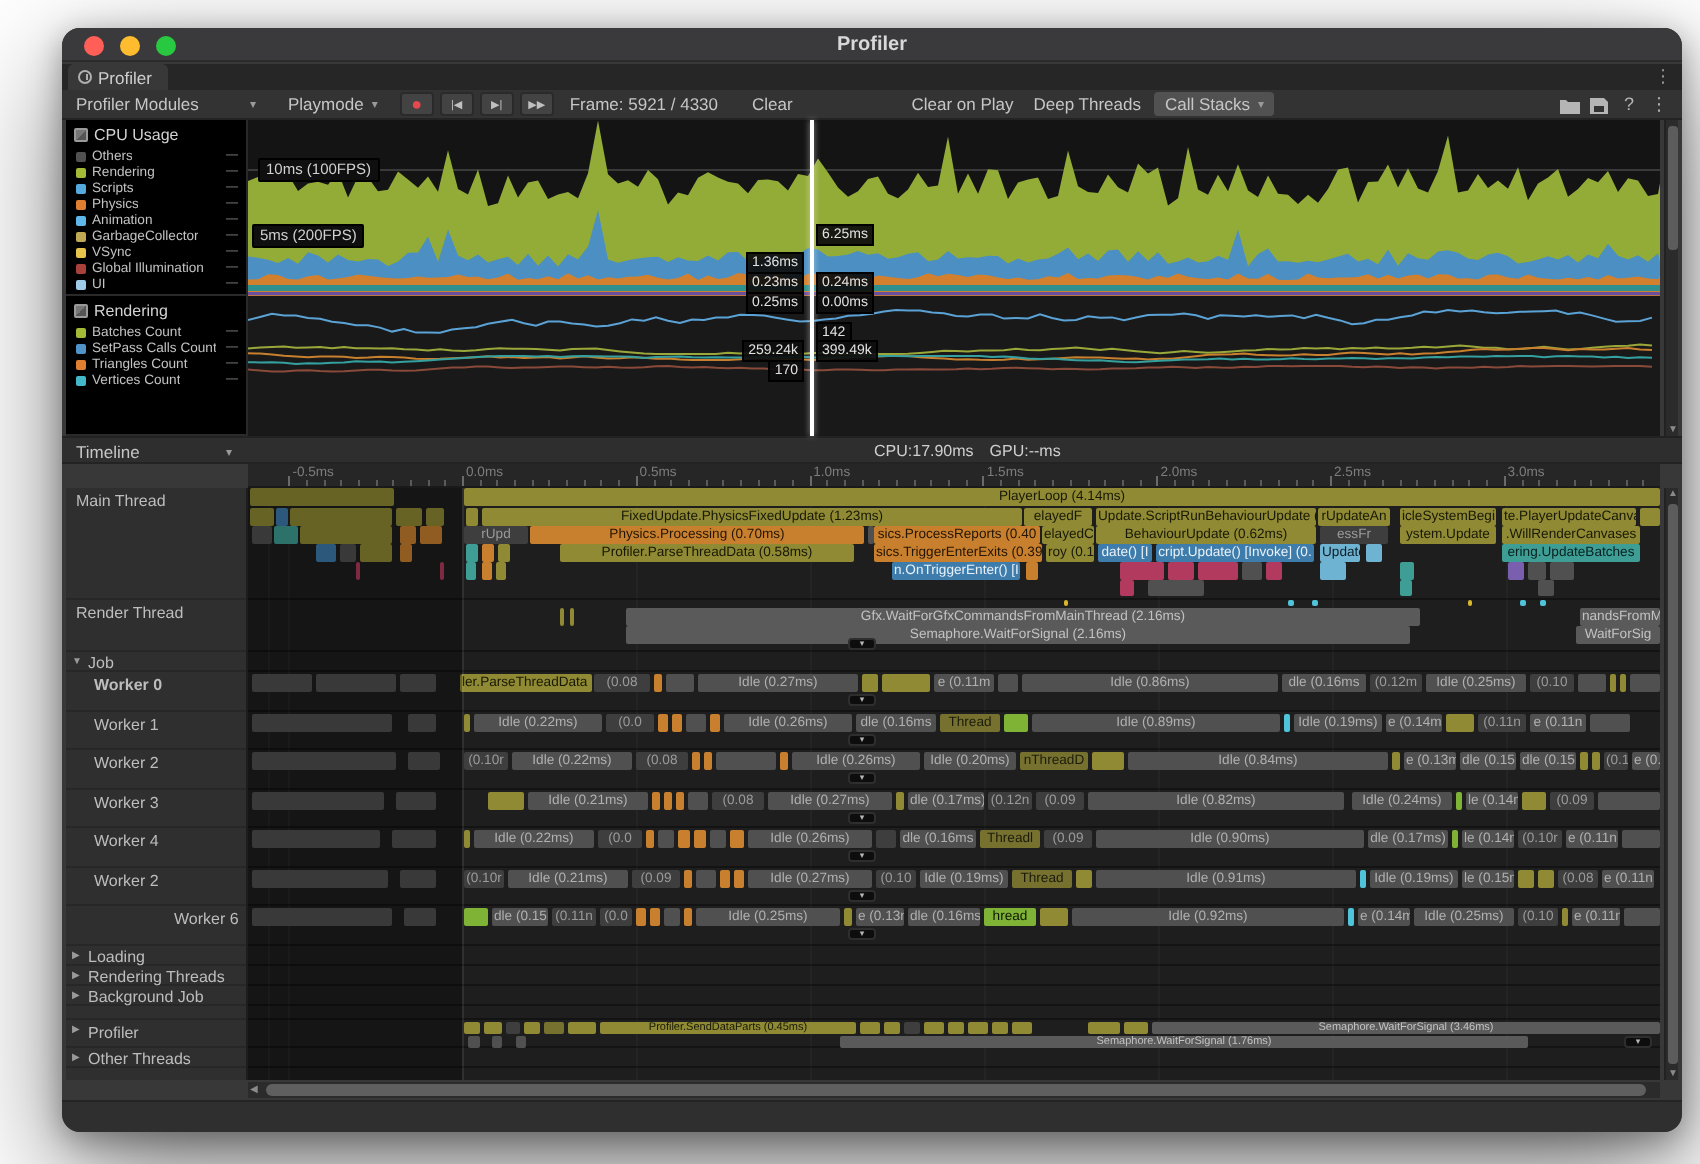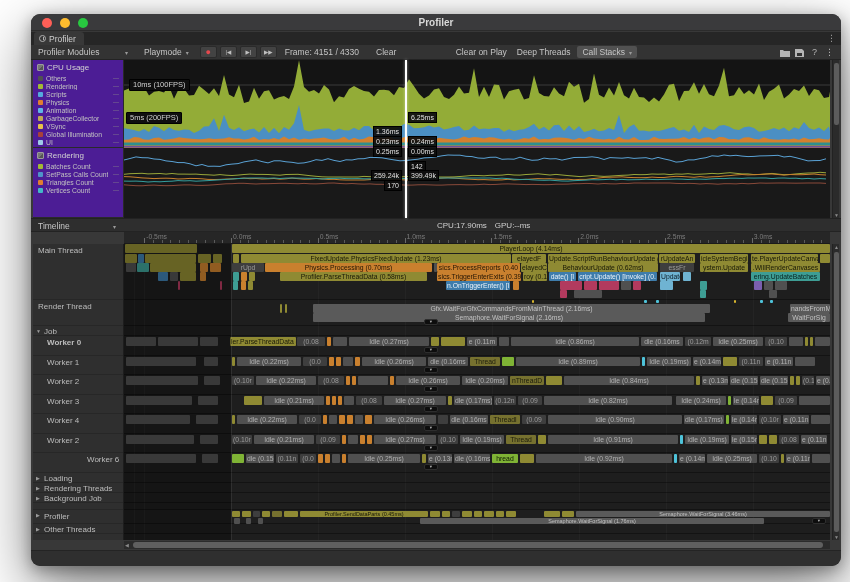--- a/index.html
+++ b/index.html
@@ -25,21 +25,21 @@
   .dd{display:flex;align-items:center;gap:4px;height:13px;padding:0 3px;cursor:default;}
   .caret{font-size:6px;color:#9a9a9a;}
   .dd-box{background:#515151;border-radius:2px;height:12px;padding:0 5px;}
   .tbtn{width:17px;height:12px;background:#434343;border:1px solid #2a2a2a;border-radius:2px;
     display:flex;align-items:center;justify-content:center;font-size:5.5px;color:#c0c0c0;padding:0;}
   .rec-dot{color:#e5484d;font-size:9px;line-height:9px;}
   .tb-flat{background:none;border:none;color:#c6c6c6;font-size:8.5px;padding:0 3px;}
   .ticon{width:15px;text-align:center;color:#b5b5b5;font-size:9px;}
   .icon-shape{display:inline-block;vertical-align:middle;}
   
-  .sidebar{position:absolute;left:2px;top:46px;width:91px;height:158px;background:#4c1d95;border-right:1px solid #292929;}
+  .sidebar{position:absolute;left:2px;top:46px;width:91px;height:158px;background:#000000;border-right:1px solid #292929;}
   .module{position:relative;border-bottom:1px solid #2a2a2a;}
   .mod-head{display:flex;align-items:center;gap:3px;padding:3px 0 2px 4px;font-size:8px;color:#d2d2d2;}
   .mod-icon{width:7px;height:7px;border:1px solid #9a9a9a;border-radius:1px;
     background:linear-gradient(135deg,#777 0 50%,#555 50% 100%);}
   .leg-item{display:flex;align-items:center;height:8px;padding-left:5px;font-size:6.8px;color:#c2c2c2;gap:3px;}
   .leg-swatch{width:5px;height:5px;border-radius:1px;flex:none;}
   .leg-label{white-space:nowrap;overflow:hidden;}
   .leg-dash{margin-left:auto;margin-right:4px;color:#8a8a8a;font-size:6px;}
   
   .charts{position:absolute;left:93px;top:46px;width:706px;height:158px;background:#141414;}
@@ -117,21 +117,21 @@
     <div class="dd" style="margin-left:10px">
       <span>Playmode</span>
       <span class="caret">▾</span>
     </div>
     <button class="tbtn" style="margin-left:8px">
       <span class="rec-dot">●</span>
     </button>
     <button class="tbtn" style="margin-left:3px">|◀</button>
     <button class="tbtn" style="margin-left:3px">▶|</button>
     <button class="tbtn" style="margin-left:3px">▶▶</button>
-    <span style="margin-left:8px">Frame: 4151 / 4330</span>
+    <span style="margin-left:8px">Frame: 5921 / 4330</span>
     <button class="tb-flat" style="margin-left:14px">Clear</button>
     <button class="tb-flat" style="margin-left:auto">Clear on Play</button>
     <button class="tb-flat" style="margin-left:4px">Deep Threads</button>
     <div class="dd dd-box" style="margin-left:4px">
       <span>Call Stacks</span>
       <span class="caret">▾</span>
     </div>
     <span class="ticon" style="margin-left:140px">
       <svg class="icon-shape" width="10" height="8" viewBox="0 0 10 8">
           <path d="M0 1h3l1 1h6v6H0z" fill="#b5b5b5"></path>

